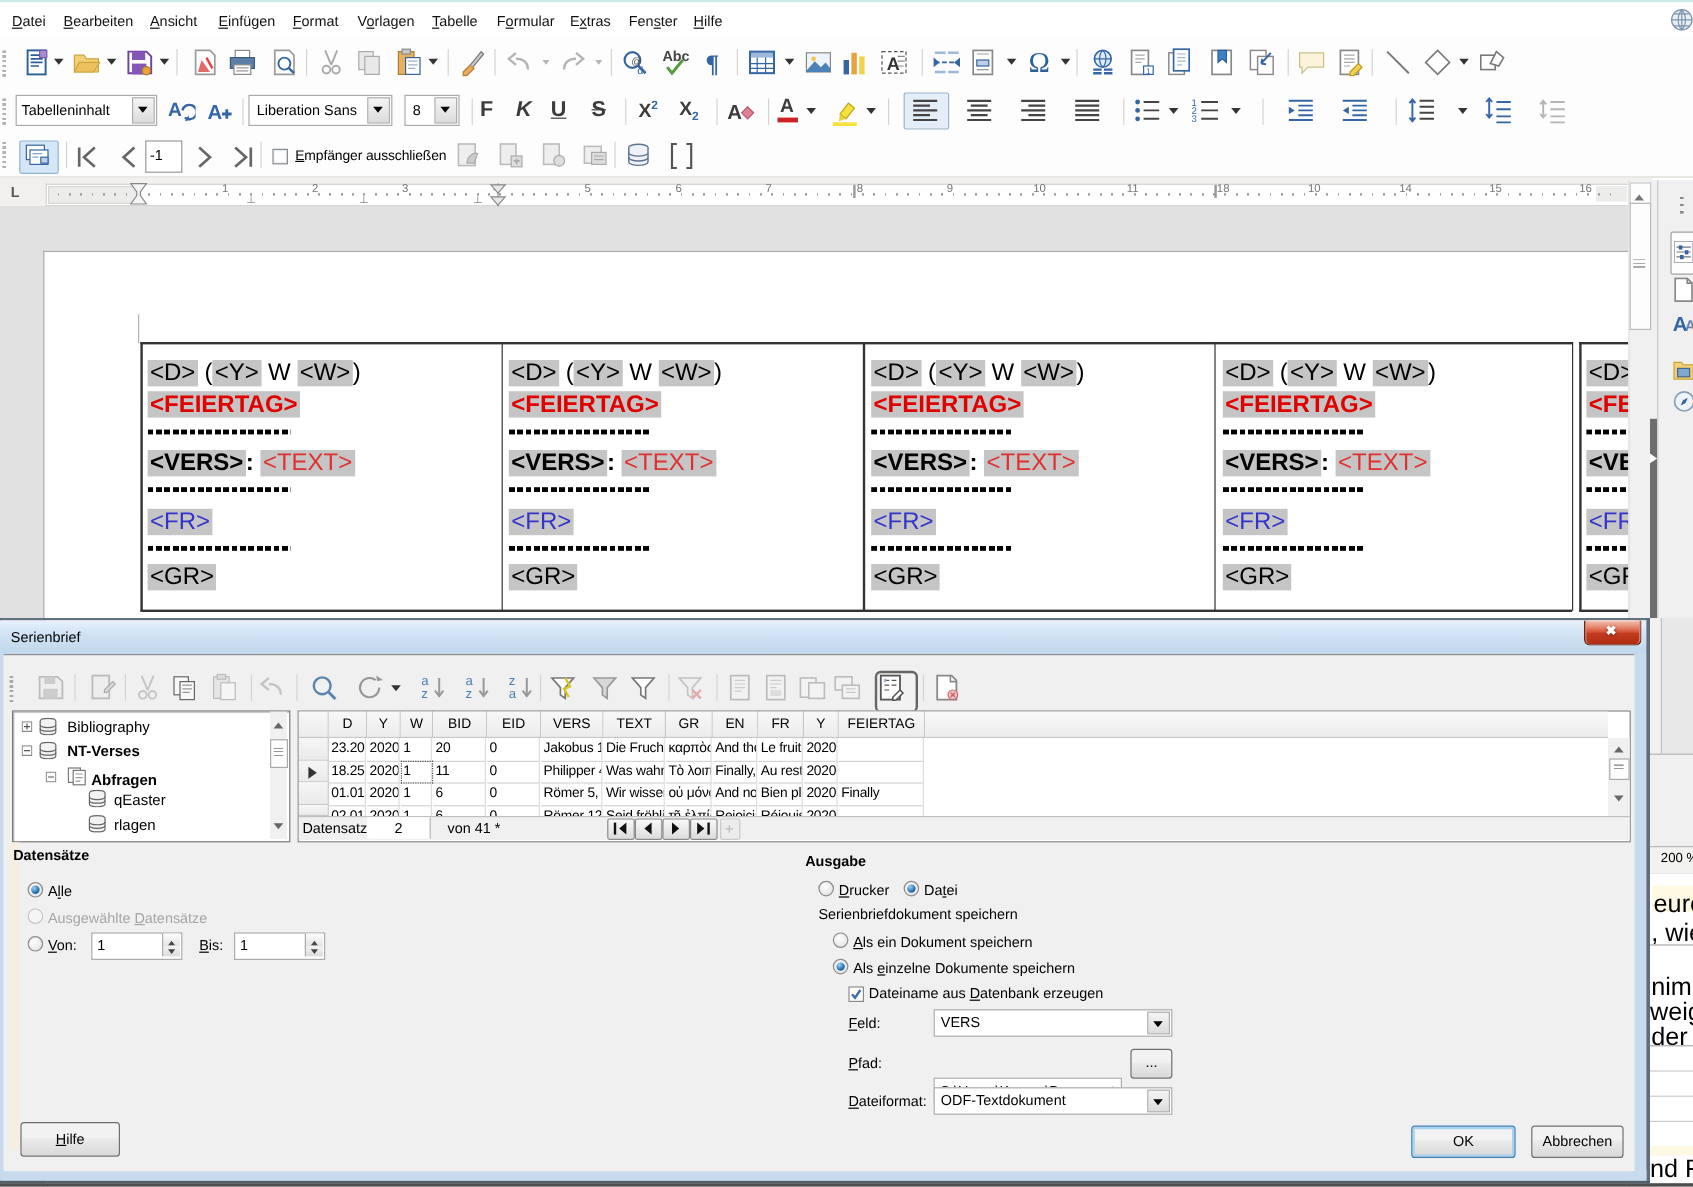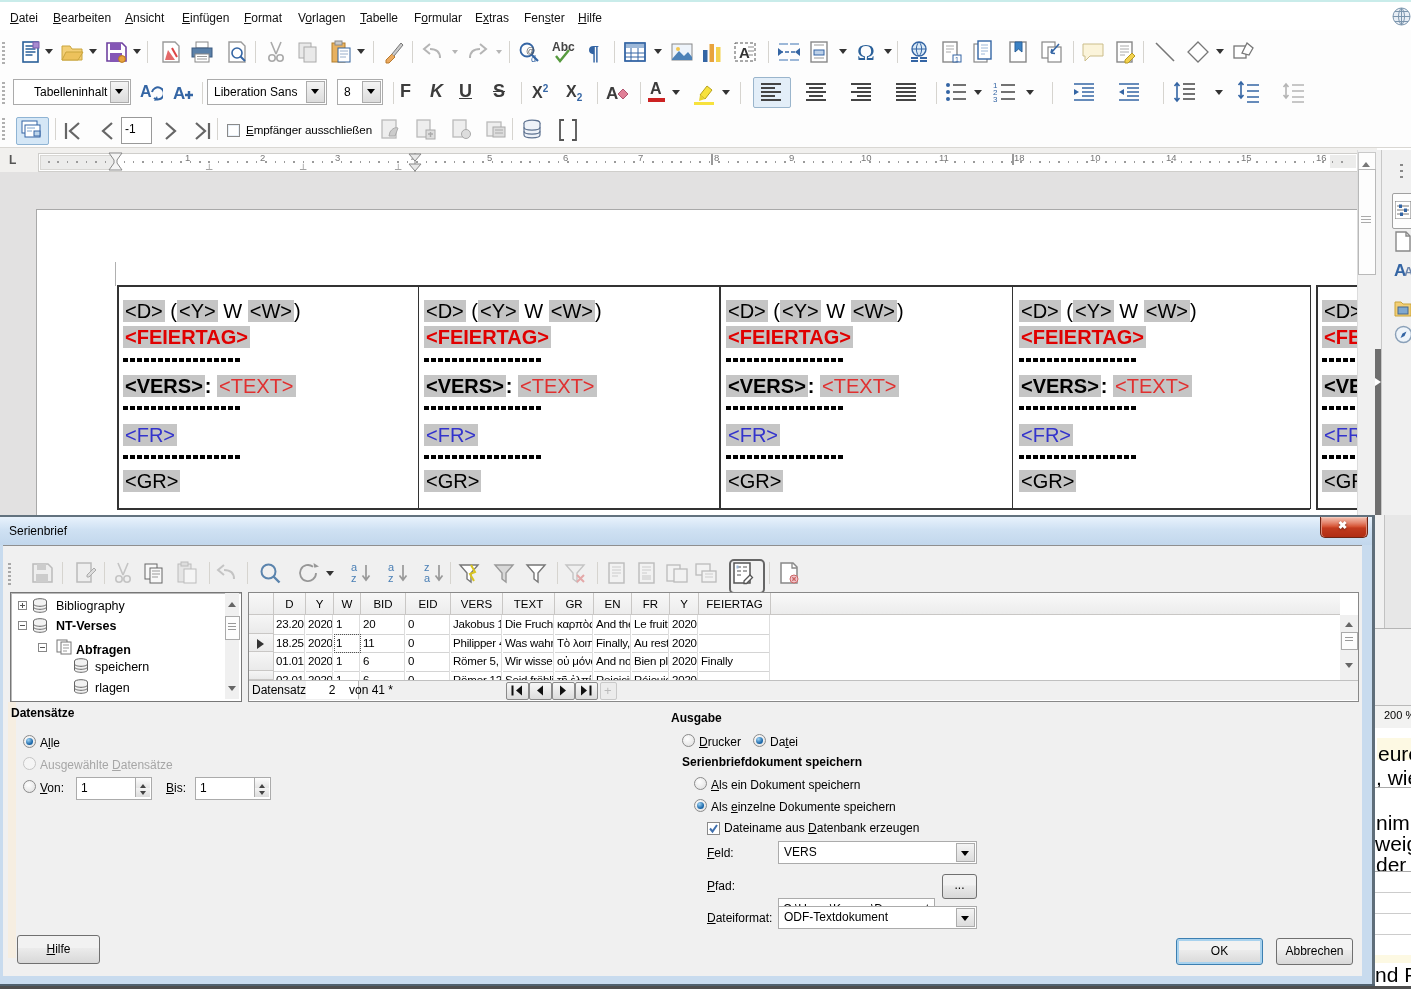--- a/index.html
+++ b/index.html
@@ -209,21 +209,21 @@
 <div class="ab" style="left:1216px;top:19px;border:4px solid transparent;border-top:5px solid #333;"></div>
 <svg class="tico" style="left:1231px;top:10px" viewBox="0 0 24 24">
       <rect x="3" y="6" width="12" height="12" fill="#fff" stroke="#777" stroke-width="1.3"></rect>
       <path d="M16 3l6 5-4 7-7-2z" fill="#fff" stroke="#777" stroke-width="1.3"></path>
     </svg>
 </div>
 
 <div class="ab" id="tb2" style="left:0;top:75px;width:1411px;height:36px;background:#fdfdfd;">
 <div class="ab" style="left:2px;top:7px;width:3px;height:22px;background:repeating-linear-gradient(#b0b0b0 0 2px,transparent 2px 4px);"></div>
 <div class="combo" style="left:13px;top:4px;width:116px;height:24px;">
-      <span style="position:absolute;left:20px;top:5px;">Tabelleninhalt</span>
+      <span style="position:absolute;left:4px;top:5px;">Tabelleninhalt</span>
       <span class="dd"></span>
     </div>
 <svg class="tico" style="left:139px;top:6px" viewBox="0 0 24 24">
       <text x="1" y="16" font-size="16" font-weight="bold" fill="#3465a4" font-family="Liberation Sans">A</text>
       <path d="M13 11a6 6 0 1 1 2 6" fill="none" stroke="#3465a4" stroke-width="2"></path>
       <path d="M15 20l4-1-1-4z" fill="#3465a4"></path>
     </svg>
 <svg class="tico" style="left:172px;top:6px" viewBox="0 0 24 24">
       <text x="1" y="18" font-size="17" font-weight="bold" fill="#3465a4" font-family="Liberation Sans">A</text>
       <path d="M17 10v8M13 14h8" stroke="#3465a4" stroke-width="2.4"></path>
@@ -680,21 +680,21 @@
         <rect x="1" y="1" width="10" height="12" fill="#fff" stroke="#777"></rect>
         <rect x="5" y="3" width="10" height="12" fill="#fff" stroke="#777"></rect>
         <path d="M7 6h6M7 9h6M7 12h4" stroke="#999"></path>
       </svg>
 <span class="ab" style="left:65px;top:50px;font-size:12.5px;font-weight:bold;">Abfragen</span>
 <svg class="ab" style="left:62px;top:65px" width="16" height="15" viewBox="0 0 16 15">
         <ellipse cx="8" cy="3" rx="6.5" ry="2.3" fill="#f2f2f2" stroke="#666"></ellipse>
         <path d="M1.5 3v9c0 1.3 2.9 2.3 6.5 2.3s6.5-1 6.5-2.3V3" fill="#f2f2f2" stroke="#666"></path>
         <path d="M1.5 6c0 1.3 2.9 2.3 6.5 2.3S14.5 7.3 14.5 6M1.5 9c0 1.3 2.9 2.3 6.5 2.3s6.5-1 6.5-2.3" fill="none" stroke="#666"></path>
       </svg>
-<span class="ab" style="left:84px;top:67px;font-size:12.5px;">speichern</span>
+<span class="ab" style="left:84px;top:67px;font-size:12.5px;">qEaster</span>
 <svg class="ab" style="left:62px;top:86px" width="16" height="15" viewBox="0 0 16 15">
         <ellipse cx="8" cy="3" rx="6.5" ry="2.3" fill="#f2f2f2" stroke="#666"></ellipse>
         <path d="M1.5 3v9c0 1.3 2.9 2.3 6.5 2.3s6.5-1 6.5-2.3V3" fill="#f2f2f2" stroke="#666"></path>
         <path d="M1.5 6c0 1.3 2.9 2.3 6.5 2.3S14.5 7.3 14.5 6M1.5 9c0 1.3 2.9 2.3 6.5 2.3s6.5-1 6.5-2.3" fill="none" stroke="#666"></path>
       </svg>
 <span class="ab" style="left:84px;top:88px;font-size:12.5px;">rlagen</span>
 <div class="ab" style="left:214px;top:0;width:14px;height:106px;background:#f0f0f0;">
 <div class="ab" style="left:3px;top:5px;border:4px solid transparent;border-bottom:5px solid #666;"></div>
 <div class="ab" style="left:0px;top:23px;width:13px;height:22px;background:#fdfdfd;border:1px solid #aaa;"></div>
 <div class="ab" style="left:3px;top:30px;width:8px;height:7px;background:repeating-linear-gradient(#999 0 1px,transparent 1px 3px);"></div>
@@ -767,21 +767,21 @@
 <div class="gridcell" style="left:254px;top:77.5px;width:48px;height:9.5px;border-right:1px solid #dedede;border-bottom:1px solid #d4d4d4;">Seid fröhlich</div>
 <div class="gridcell" style="left:306px;top:77.5px;width:35px;height:9.5px;border-right:1px solid #dedede;border-bottom:1px solid #d4d4d4;">τῇ ἐλπίδι χα</div>
 <div class="gridcell" style="left:345px;top:77.5px;width:34px;height:9.5px;border-right:1px solid #dedede;border-bottom:1px solid #d4d4d4;">Rejoicing</div>
 <div class="gridcell" style="left:383px;top:77.5px;width:34px;height:9.5px;border-right:1px solid #dedede;border-bottom:1px solid #d4d4d4;">Réjouissez</div>
 <div class="gridcell" style="left:421px;top:77.5px;width:25px;height:9.5px;border-right:1px solid #dedede;border-bottom:1px solid #d4d4d4;">2020</div>
 <div class="gridcell" style="left:450px;top:77.5px;width:68px;height:9.5px;border-right:1px solid #dedede;border-bottom:1px solid #d4d4d4;"></div>
 <div class="ab" style="left:85px;top:40.5px;width:25px;height:17px;border:1px dotted #555;"></div>
 <div class="ab" style="left:0;top:87px;width:1109px;height:19px;background:#f0f0f0;border-top:1px solid #c0c0c0;">
         <div class="ab" style="left:0;top:0;width:56px;height:18px;border-right:1px solid #b5b5b5;font-size:12px;padding-left:3px;line-height:18px;">Datensatz</div>
         <div class="ab" style="left:57px;top:0;width:52px;height:18px;border-right:1px solid #b5b5b5;background:#fff;font-size:12px;text-align:center;line-height:18px;">2</div>
-        <span class="ab" style="left:100px;top:2px;font-size:12px;text-align:right;">von 41 *</span>
+        <span class="ab" style="left:124px;top:2px;font-size:12px;text-align:right;">von 41 *</span>
       </div>
 <div class="ab" style="left:257px;top:89px;width:21px;height:16px;background:linear-gradient(#f8f8f8,#dcdcdc);border:1px solid #8a8a8a;border-radius:2px;">
         <svg style="position:absolute;left:3px;top:2px" width="14" height="11" viewBox="0 0 14 11">
           <rect x="1.5" y="0.5" width="2" height="10" fill="#111"></rect>
           <path d="M12 0.5l-6 5 6 5z" fill="#111"></path>
         </svg>
       </div>
 <div class="ab" style="left:280px;top:89px;width:21px;height:16px;background:linear-gradient(#f8f8f8,#dcdcdc);border:1px solid #8a8a8a;border-radius:2px;">
         <svg style="position:absolute;left:3px;top:2px" width="14" height="11" viewBox="0 0 14 11">
           <path d="M10 0.5l-6 5 6 5z" fill="#111"></path>
@@ -836,21 +836,21 @@
 <span class="ab" style="left:58px;top:10px;width:14px;height:9px;background:linear-gradient(#f4f4f4,#dcdcdc);border-left:1px solid #ababab;">
           <i style="position:absolute;left:4px;top:3px;border:3px solid transparent;border-top:4px solid #444;"></i>
         </span>
       </div>
 <div class="btn" style="left:17px;top:235px;width:81px;height:27px;line-height:27px;"><u>H</u>ilfe</div>
 <span class="ab" style="left:671px;top:11px;font-weight:bold;">Ausgabe</span>
 <span class="rb" style="left:682px;top:34px;"></span>
 <span class="ab" style="left:699px;top:35px;"><u>D</u>rucker</span>
 <span class="rb rbsel" style="left:753px;top:34px;"></span>
 <span class="ab" style="left:770px;top:35px;">Da<u>t</u>ei</span>
-<span class="ab" style="left:682px;top:55px;font-weight:bold;">Serienbriefdokument speichern</span>
+<span class="ab" style="left:682px;top:55px;font-weight:normal;">Serienbriefdokument speichern</span>
 <span class="rb" style="left:694px;top:77px;"></span>
 <span class="ab" style="left:711px;top:78px;"><u>A</u>ls ein Dokument speichern</span>
 <span class="rb rbsel" style="left:694px;top:99px;"></span>
 <span class="ab" style="left:711px;top:100px;">Als <u>e</u>inzelne Dokumente speichern</span>
 <span class="ab" style="left:707px;top:122px;width:11px;height:11px;background:#fff;border:1px solid #8a8a8a;">
         <svg style="position:absolute;left:0px;top:0px" width="11" height="11" viewBox="0 0 11 11">
           <path d="M2 5.5l2.5 3L9 2" fill="none" stroke="#3f6fad" stroke-width="2"></path>
         </svg>
       </span>
 <span class="ab" style="left:724px;top:121px;">Dateiname aus <u>D</u>atenbank erzeugen</span>

